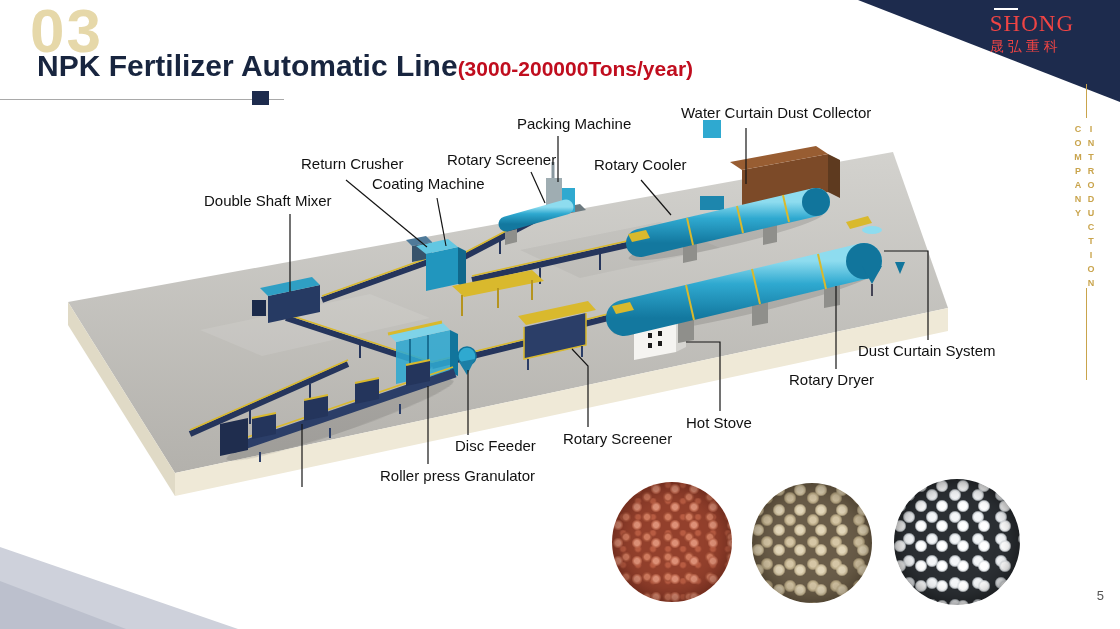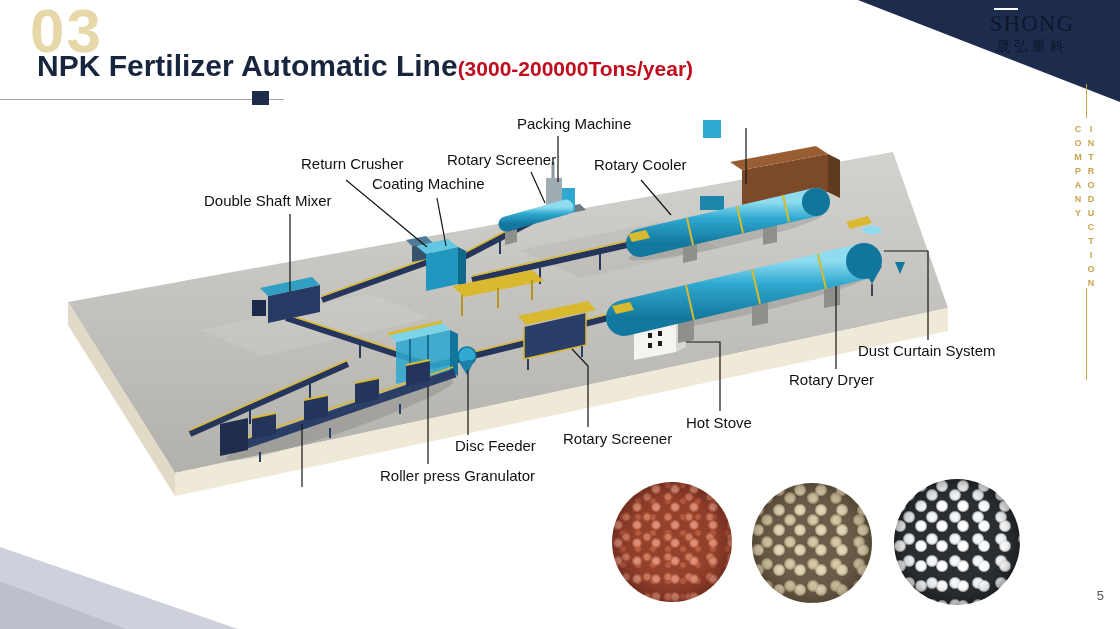--- a/index.html
+++ b/index.html
@@ -11,21 +11,21 @@
     font-weight:700;color:#e6d8a9;letter-spacing:2px;}
   .title-row{position:absolute;left:37px;top:49px;white-space:nowrap;}
   .title{font-size:30px;font-weight:bold;color:#18253f;}
   .capacity{font-size:21px;font-weight:bold;color:#c00d1e;}
   .divider{position:absolute;left:0;top:99px;width:284px;height:1px;background:#a9a9a9;}
   .divider-square{position:absolute;left:252px;top:91px;width:17px;height:14px;background:#1d2b4d;}
 
   
   .corner{position:absolute;top:0;right:0;width:262px;height:102px;background:#1d2b4d;
     clip-path:polygon(0 0,100% 0,100% 100%);}
-  .logo{position:absolute;top:8px;right:46px;text-align:center;color:#0f172a;}
+  .logo{position:absolute;top:8px;right:46px;color:#ef4444;}
   .logo-bar{width:24px;height:2px;background:#fff;margin:0 0 2px 4px;}
   .logo-word{font-family:"Liberation Serif",serif;font-size:23px;letter-spacing:1px;line-height:1;}
   .logo-cn{font-size:14px;letter-spacing:4px;margin-top:3px;}
 
   
   .side-rail{position:absolute;right:24px;top:124px;display:flex;gap:3px;}
   .vtext{writing-mode:vertical-rl;text-orientation:upright;font-size:9px;font-weight:bold;
     letter-spacing:4px;color:#c9a44c;}
   .vline{position:absolute;width:1px;background:#c9a44c;}
   .vline-top{right:33px;top:84px;height:34px;}
@@ -288,20 +288,21 @@
       <path d="M836,286 L836,369"></path>
       <path d="M686,342 L720,342 L720,411"></path>
       <path d="M572,349 L588,366 L588,427"></path>
       <path d="M468,370 L468,435"></path>
       <path d="M428,386 L428,464"></path>
       <path d="M302,424 L302,487"></path>
     </g>
   </svg>
 
   <div class="eq-label" style="left:517px;top:115px">Packing Machine</div>
+  <div class="eq-label" style="left:681px;top:104px">Water Curtain Dust Collector</div>
   <div class="eq-label" style="left:447px;top:151px">Rotary Screener</div>
   <div class="eq-label" style="left:594px;top:156px">Rotary Cooler</div>
   <div class="eq-label" style="left:301px;top:155px">Return Crusher</div>
   <div class="eq-label" style="left:372px;top:175px">Coating Machine</div>
   <div class="eq-label" style="left:204px;top:192px">Double Shaft Mixer</div>
   <div class="eq-label" style="left:858px;top:342px">Dust Curtain System</div>
   <div class="eq-label" style="left:789px;top:371px">Rotary Dryer</div>
   <div class="eq-label" style="left:686px;top:414px">Hot Stove</div>
   <div class="eq-label" style="left:563px;top:430px">Rotary Screener</div>
   <div class="eq-label" style="left:455px;top:437px">Disc Feeder</div>

